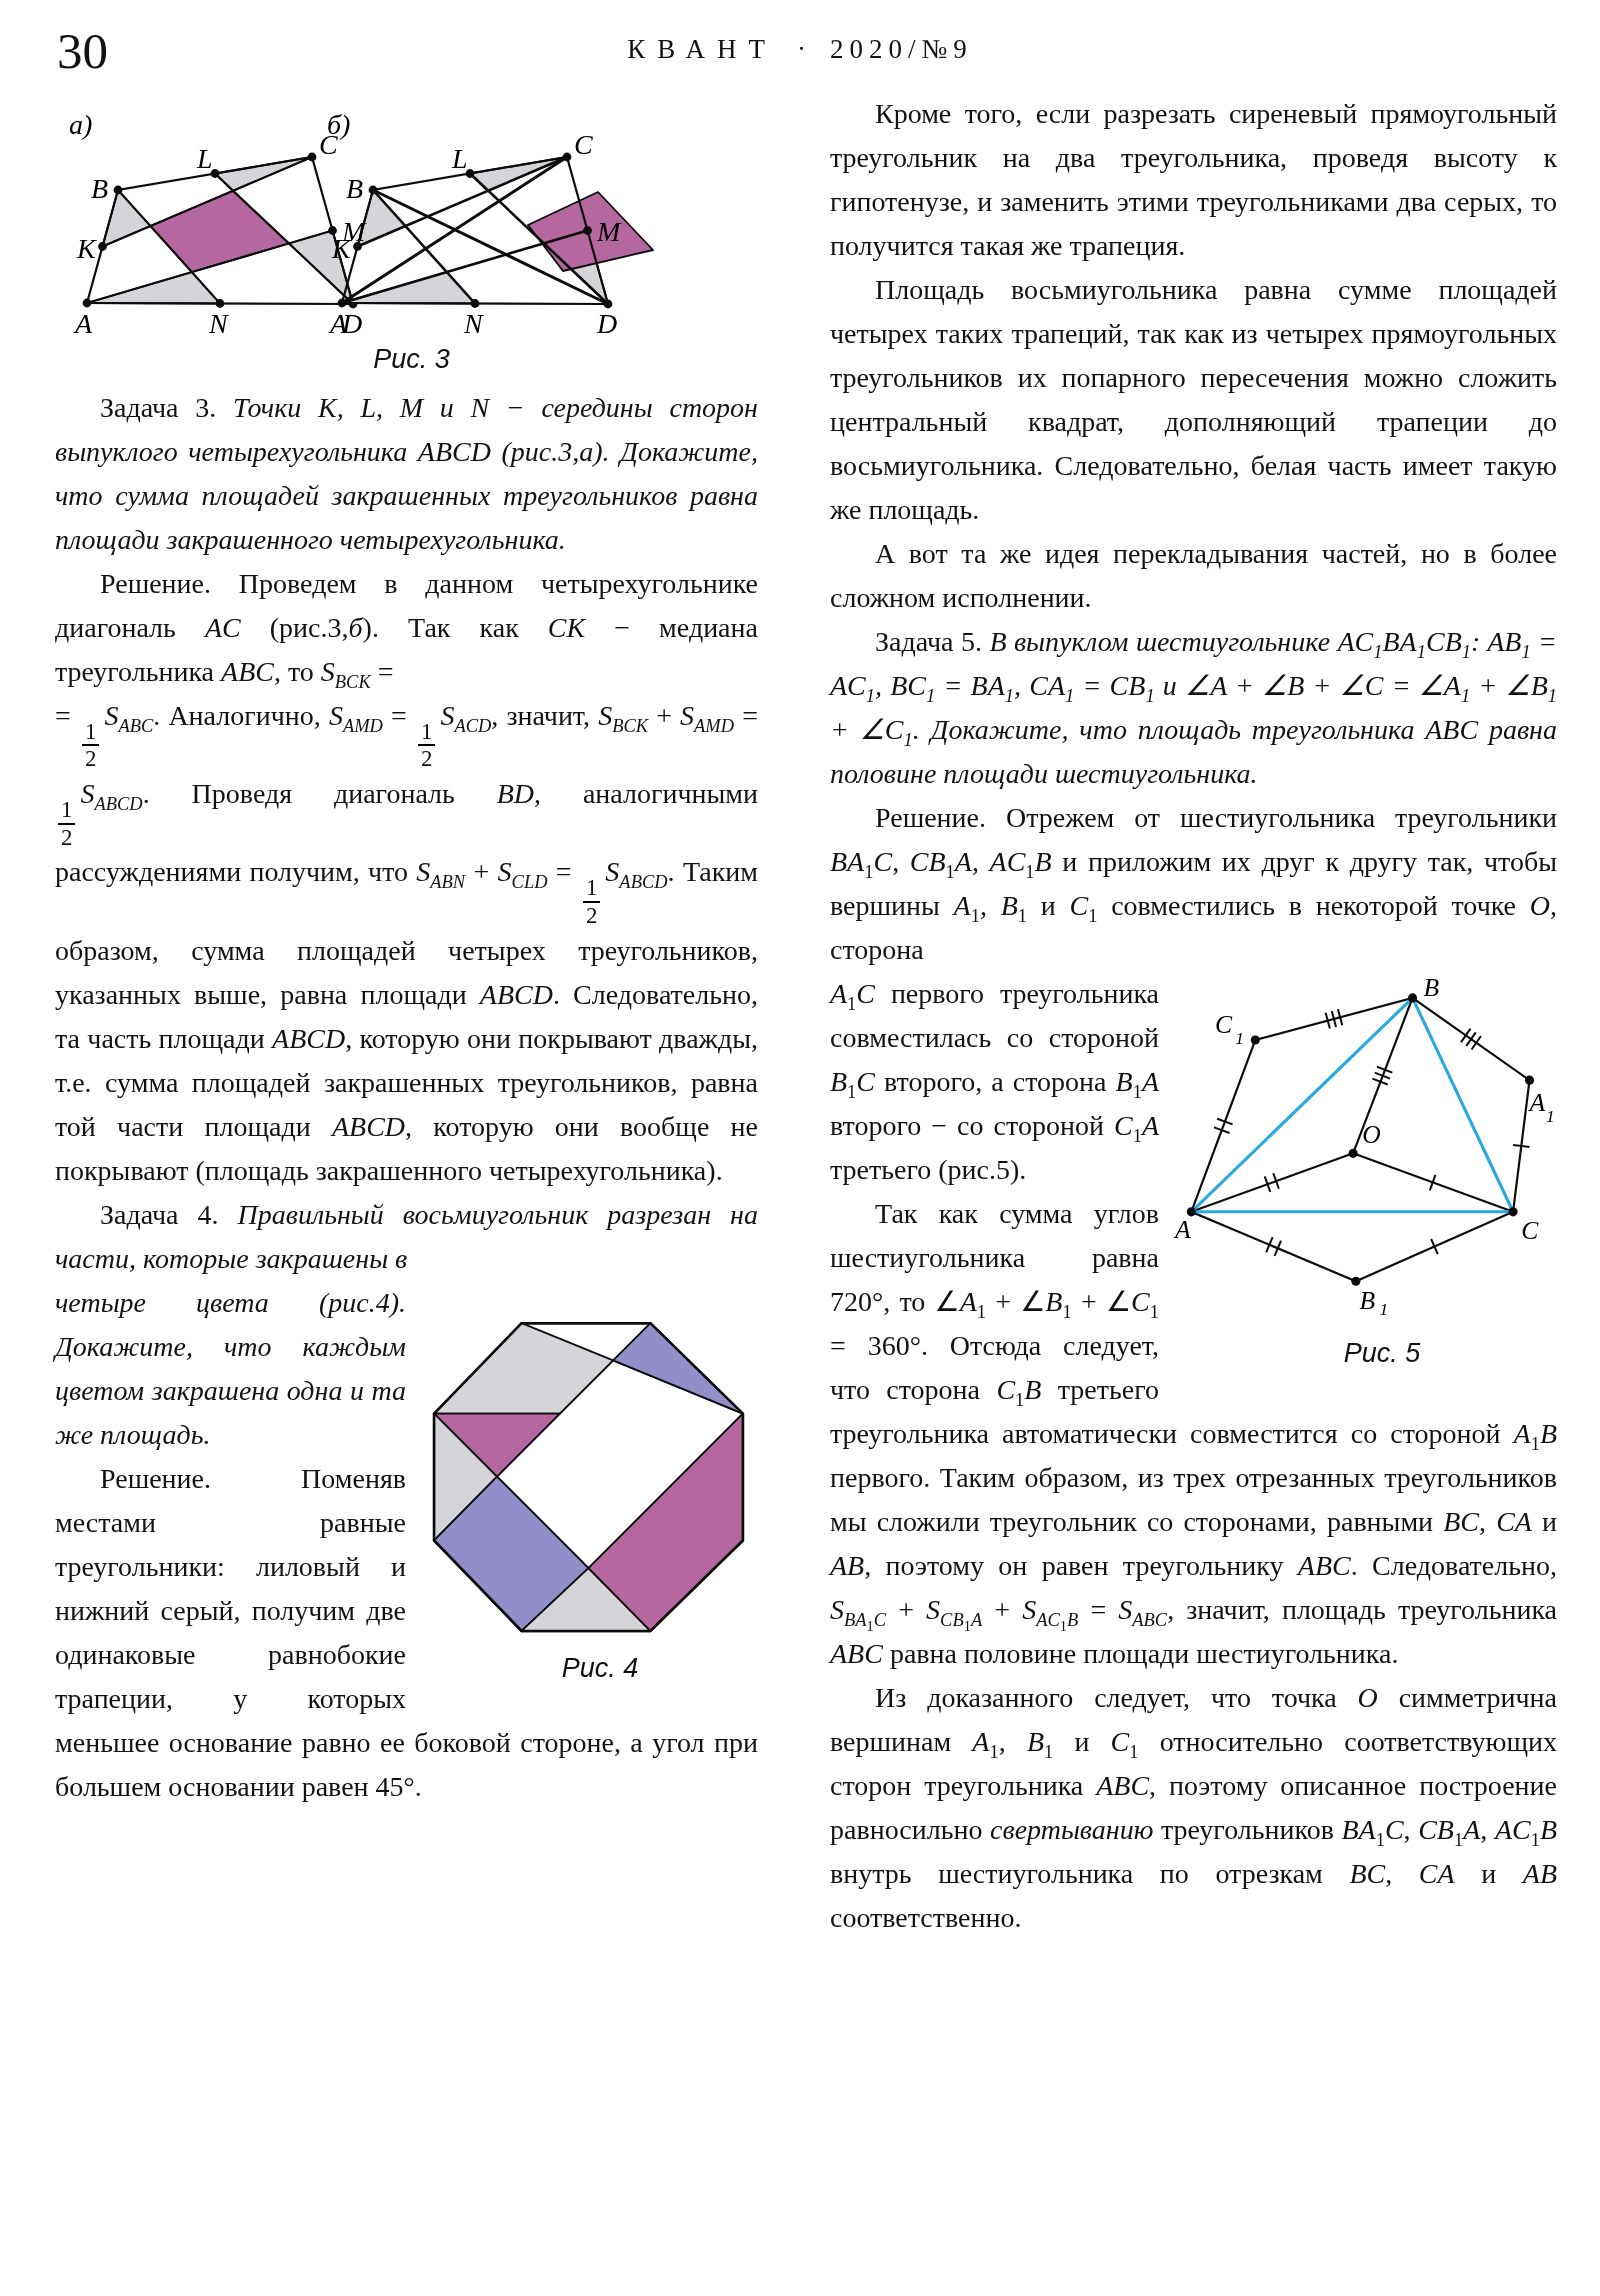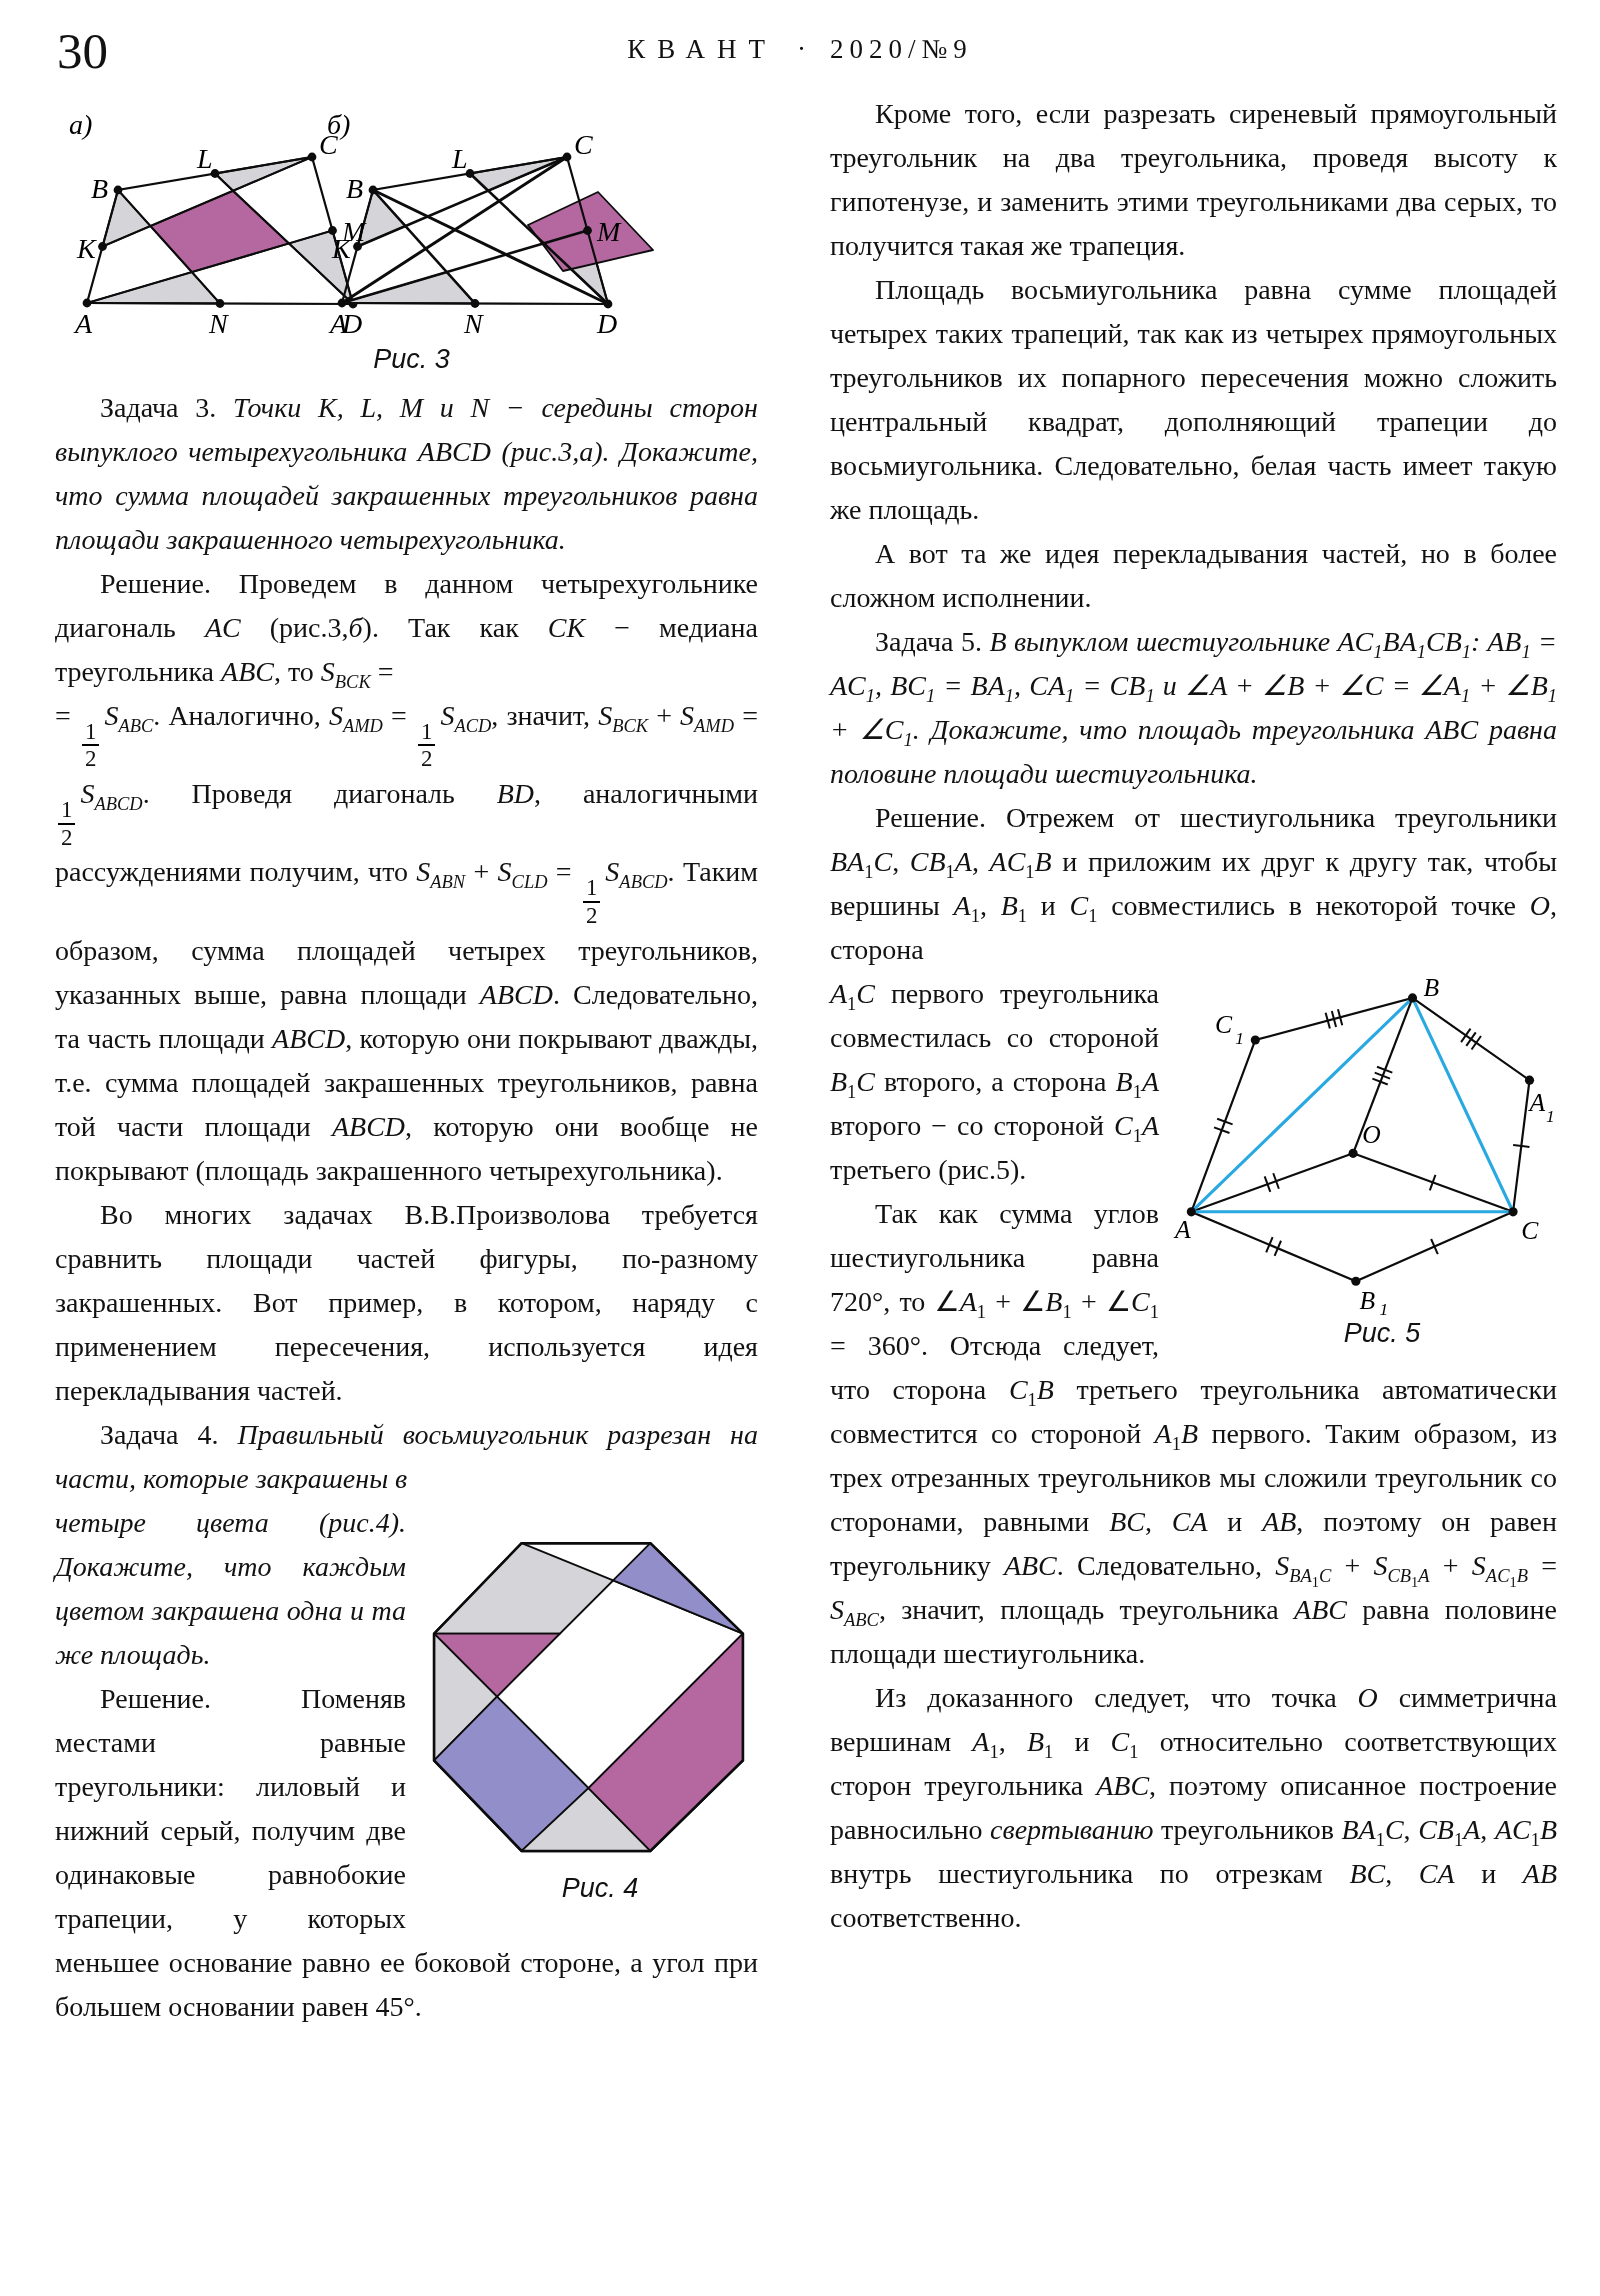--- a/index.html
+++ b/index.html
@@ -33,21 +33,21 @@
   .frac .fd { padding:0 3px; }
   .figcaption {
     font-family:"Liberation Sans", sans-serif; font-style:italic;
     font-size:27px; text-indent:0; text-align:center; margin:2px 0 6px 10px;
     line-height:34px;
   }
   .fig3block { margin:4px 0 10px 0; }
   .fig4float { float:right; width:336px; margin:10px 0 0 16px; }
   .fig4float .figcaption { margin-left:20px; margin-top:8px; }
   .fig5float { float:right; width:384px; margin:4px 0 0 14px; }
-  .fig5float .figcaption { margin-left:34px; margin-top:0;font-style:italic; }
+  .fig5float .figcaption { margin-left:34px; margin-top:20px;font-style:italic; }
   svg { display:block; }
   svg text.lbl { font-family:"Liberation Serif", serif; font-style:italic; font-size:28px; fill:#000; }
   svg text.lbl.sub { font-size:19px; }
   svg .edge { stroke:#0c0c0c; fill:none; }
   svg .dot  { fill:#0c0c0c; stroke:none; }
   svg .shape { stroke:#0c0c0c; stroke-width:1.8; stroke-linejoin:round; }
 </style>
 </head>
 <body>
 
@@ -135,21 +135,20 @@
         </span><i>S</i><sub><i>ABC</i></sub>. Аналогично, <i>S</i><sub><i>AMD</i></sub> = <span class="frac">
           <span class="fn">1</span>
           <span class="fd">2</span>
         </span><i>S</i><sub><i>ACD</i></sub>, значит, <i>S</i><sub><i>BCK</i></sub> + <i>S</i><sub><i>AMD</i></sub> = <span class="frac">
           <span class="fn">1</span>
           <span class="fd">2</span>
         </span><i>S</i><sub><i>ABCD</i></sub>. Проведя диагональ <i>BD</i>, аналогичными рассуждениями получим, что <i>S</i><sub><i>ABN</i></sub> + <i>S</i><sub><i>CLD</i></sub> = <span class="frac">
           <span class="fn">1</span>
           <span class="fd">2</span>
         </span><i>S</i><sub><i>ABCD</i></sub>. Таким образом, сумма площадей четырех треугольников, указанных выше, равна площади <i>ABCD</i>. Следовательно, та часть площади <i>ABCD</i>, которую они покрывают дважды, т.е. сумма площадей закрашенных треугольников, равна той части площади <i>ABCD</i>, которую они вообще не покрывают (площадь закрашенного четырехугольника).</p>
-    <p>Во многих задачах В.В.Произволова требуется сравнить площади частей фигуры, по-разному закрашенных. Вот пример, в котором, наряду с применением пересечения, используется идея перекладывания частей.</p>
     <p><b>Задача 4.</b> <i>Правильный восьмиугольник разрезан на части, которые закрашены в</i></p>
 
     <p class="cont">
       <span class="fig4float">
         <svg width="336" height="352" viewBox="0 0 330 350">
           <polygon points="97,32 225,32 317,122 317,248 225,338 97,338 10,248 10,122" fill="#ffffff" stroke="#0c0c0c" stroke-width="2.5"></polygon>
           <polygon class="shape" fill="#ffffff" points="72.5,184.5 135,122 188,69 317,122 163.5,275.5"></polygon>
           <polygon class="shape" points="10,122 97,32 188,69 135,122" fill="#d5d4d8"></polygon>
           <polygon class="shape" points="188,69 225,32 317,122" fill="#928ec9"></polygon>
           <polygon class="shape" points="10,122 135,122 72.5,184.5" fill="#b4689f"></polygon>

